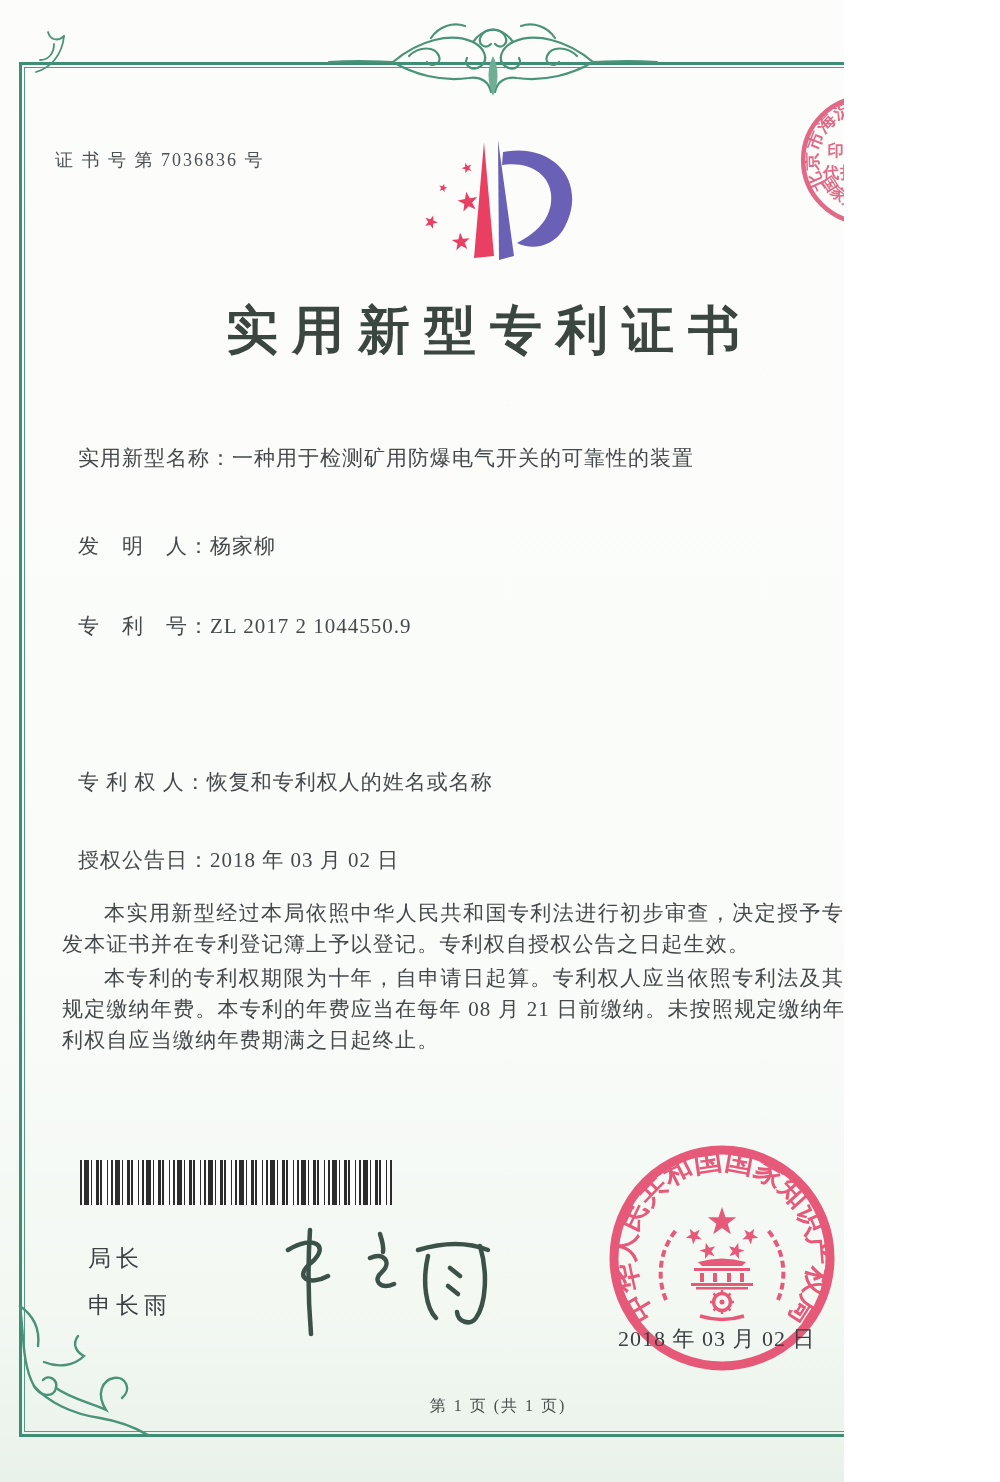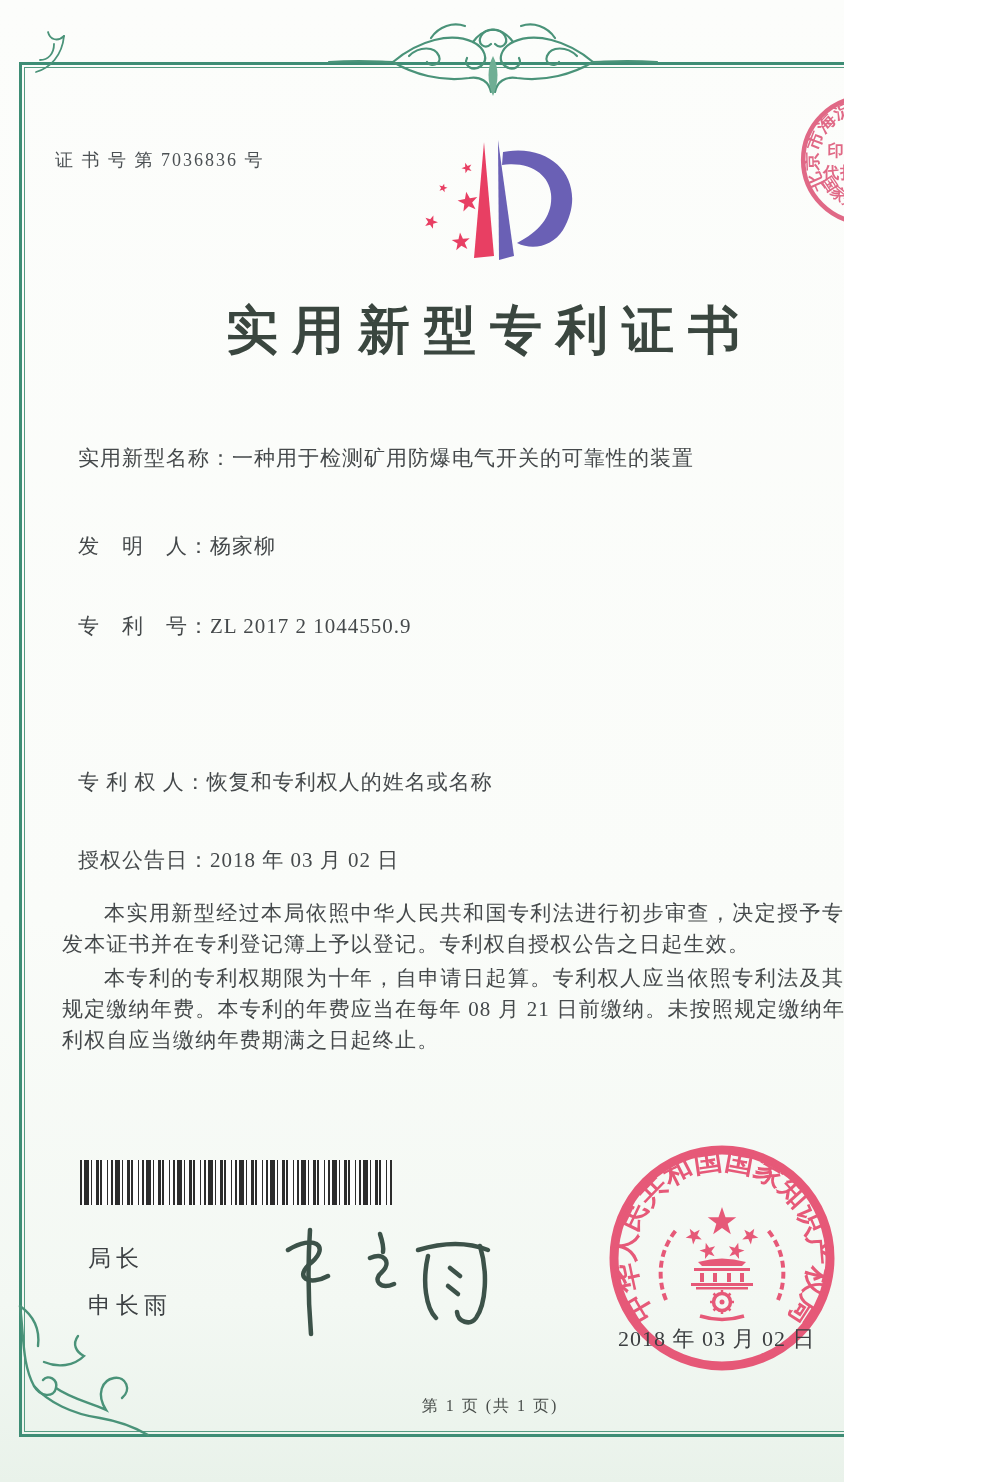--- a/index.html
+++ b/index.html
@@ -26,21 +26,21 @@
   .barcode{position:absolute;left:80px;top:1160px;width:312px;height:45px;z-index:3;
     background:repeating-linear-gradient(90deg,
       #2c2c2c 0 2px,#fdfdfd 2px 4px,#2c2c2c 4px 9px,#fdfdfd 9px 11px,
       #2c2c2c 11px 12px,#fdfdfd 12px 16px,#2c2c2c 16px 19px,#fdfdfd 19px 20px,
       #2c2c2c 20px 22px,#fdfdfd 22px 27px,#2c2c2c 27px 28px,#fdfdfd 28px 31px);}
   .signer-title{position:absolute;left:88px;top:1243px;font-size:23px;letter-spacing:5px;color:#3d4144;z-index:3;}
   .signer-name{position:absolute;left:88px;top:1290px;font-size:23px;letter-spacing:5px;color:#3d4144;z-index:3;}
   .signature{position:absolute;left:252px;top:1220px;z-index:4;}
   .office-seal{position:absolute;left:604px;top:1140px;z-index:4;opacity:.9;}
   .seal-date{position:absolute;left:618px;top:1324px;font-size:22px;letter-spacing:1px;color:#3b3e40;z-index:6;white-space:nowrap;}
-  .footer{position:absolute;left:0;top:1396px;width:980px;text-align:center;
+  .footer{position:absolute;left:8px;top:1396px;width:980px;text-align:center;
     font-size:16px;letter-spacing:2px;color:#4a4f4c;z-index:3;}
   .green-stroke{stroke:#4a9379;fill:none;stroke-linecap:round;}
 </style>
 </head>
 <body>
 
 <div class="page">
 
   <div class="frame">
     <div class="frame-inner"></div>

